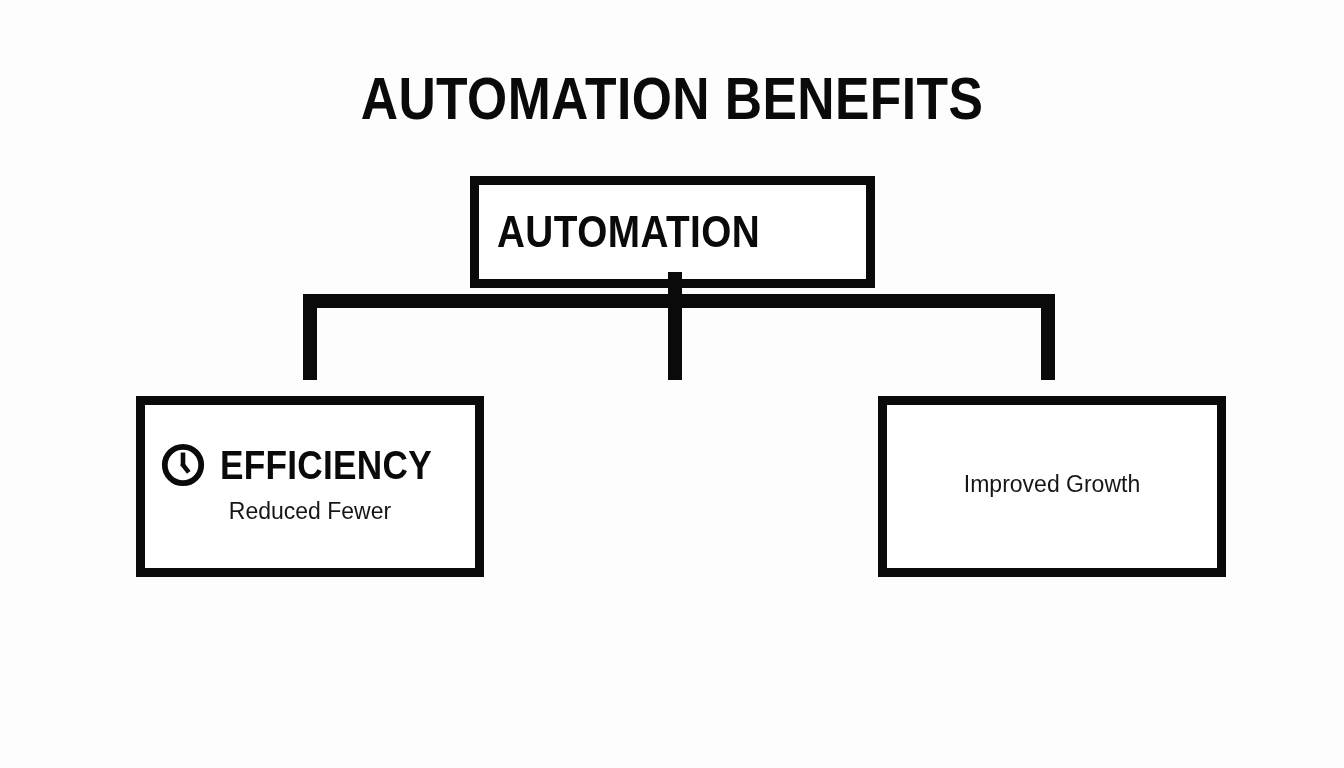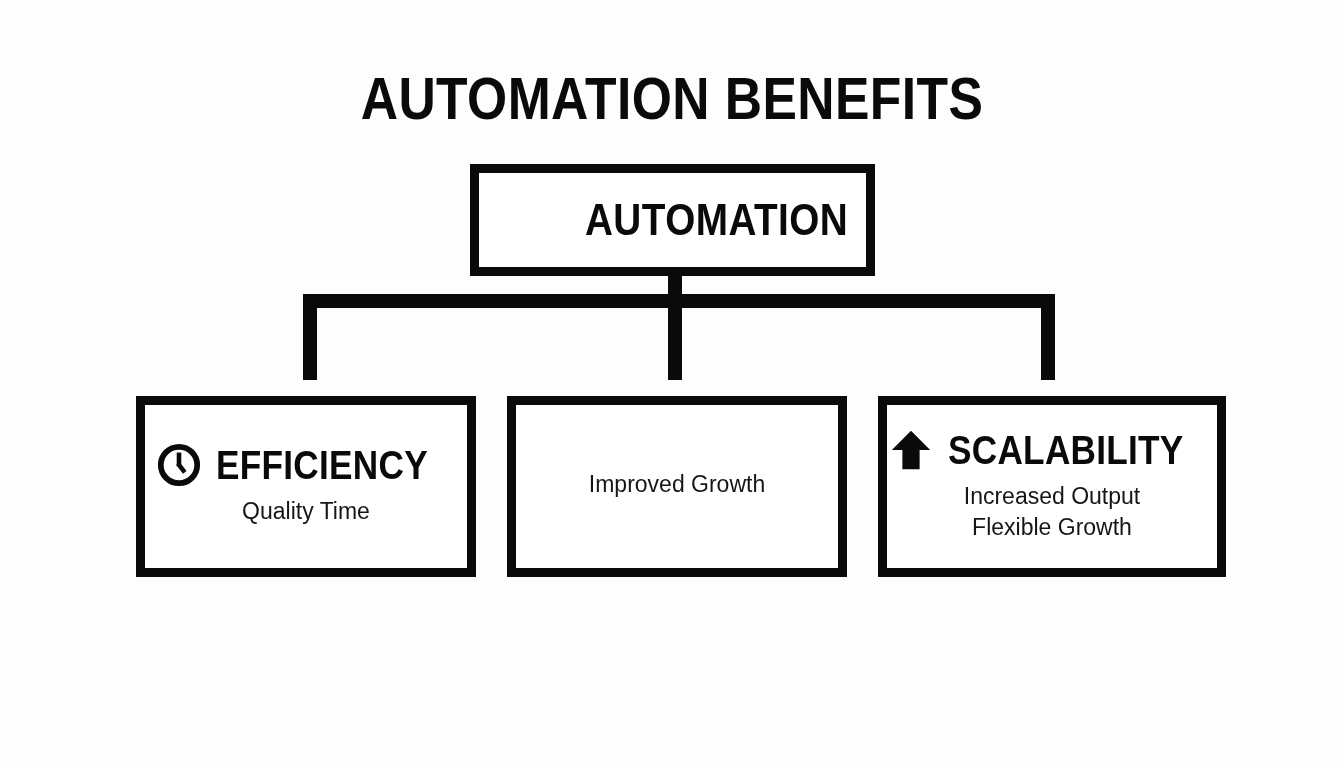--- a/index.html
+++ b/index.html
@@ -37,29 +37,29 @@
     color: #0a0a0a;
     transform: scaleX(0.86);
     transform-origin: 50% 50%;
     white-space: nowrap;
   }
 
   
   .root-node {
     position: absolute;
     left: 470px;
-    top: 164px;
+    top: 176px;
     width: 405px;
     height: 112px;
     box-sizing: border-box;
     border: 9px solid #0a0a0a;
     background: #ffffff;
     display: flex;
     align-items: center;
-    justify-content: flex-end;
+    justify-content: flex-start;
   }
   .root-label {
     font-family: "Liberation Sans Narrow", "Liberation Sans", sans-serif;
     font-weight: bold;
     font-size: 44px;
     line-height: 48px;
     letter-spacing: 0.5px;
     color: #0a0a0a;
     transform: scaleX(0.88);
     white-space: nowrap;
@@ -187,37 +187,25 @@
     <div class="child-node">
       <div class="child-head">
         <svg class="child-icon" viewBox="0 0 48 48">
           <circle cx="24" cy="24" r="19" fill="none" stroke="#0a0a0a" stroke-width="6"></circle>
           <rect x="21.6" y="11" width="4.8" height="14" fill="#0a0a0a"></rect>
           <rect x="21.6" y="22.2" width="4.8" height="11.6" fill="#0a0a0a" transform="rotate(-38 24 24)"></rect>
         </svg>
         <span class="child-title">EFFICIENCY</span>
       </div>
       <div class="child-lines">
-        <div class="child-line">Quality Time</div>
+        <div class="child-line">Reduced Fewer</div>
       </div>
     </div>
 
     <div class="child-node">
       <div class="child-lines">
         <div class="child-line">Improved Growth</div>
       </div>
     </div>
 
-    <div class="child-node">
-      <div class="child-head">
-        <svg class="child-icon" viewBox="0 0 48 48">
-          <polygon fill="#0a0a0a" points="24,4 44,24 33,24 33,44 15,44 15,24 4,24"></polygon>
-        </svg>
-        <span class="child-title">SCALABILITY</span>
-      </div>
-      <div class="child-lines">
-        <div class="child-line">Increased Output</div>
-        <div class="child-line">Flexible Growth</div>
-      </div>
-    </div>
 
   </div>
 </div>
 
 </body></html>

